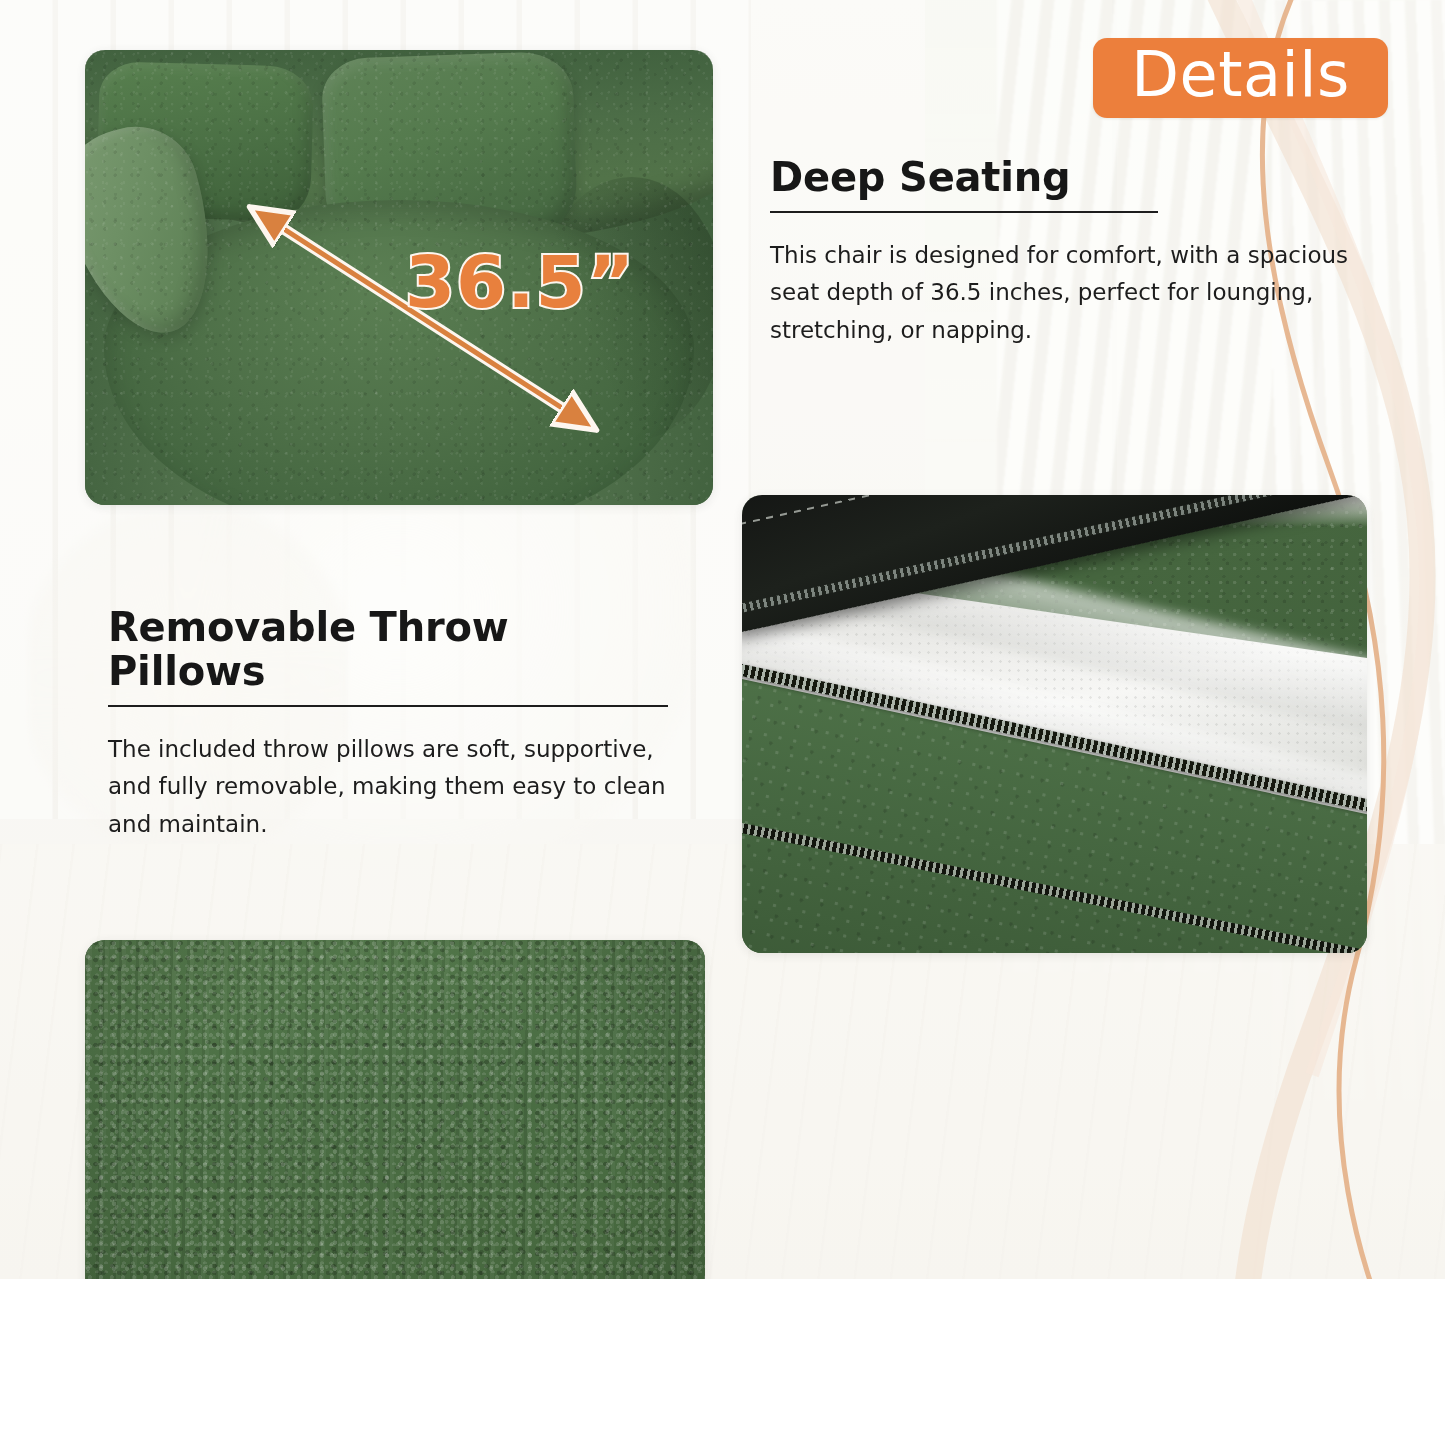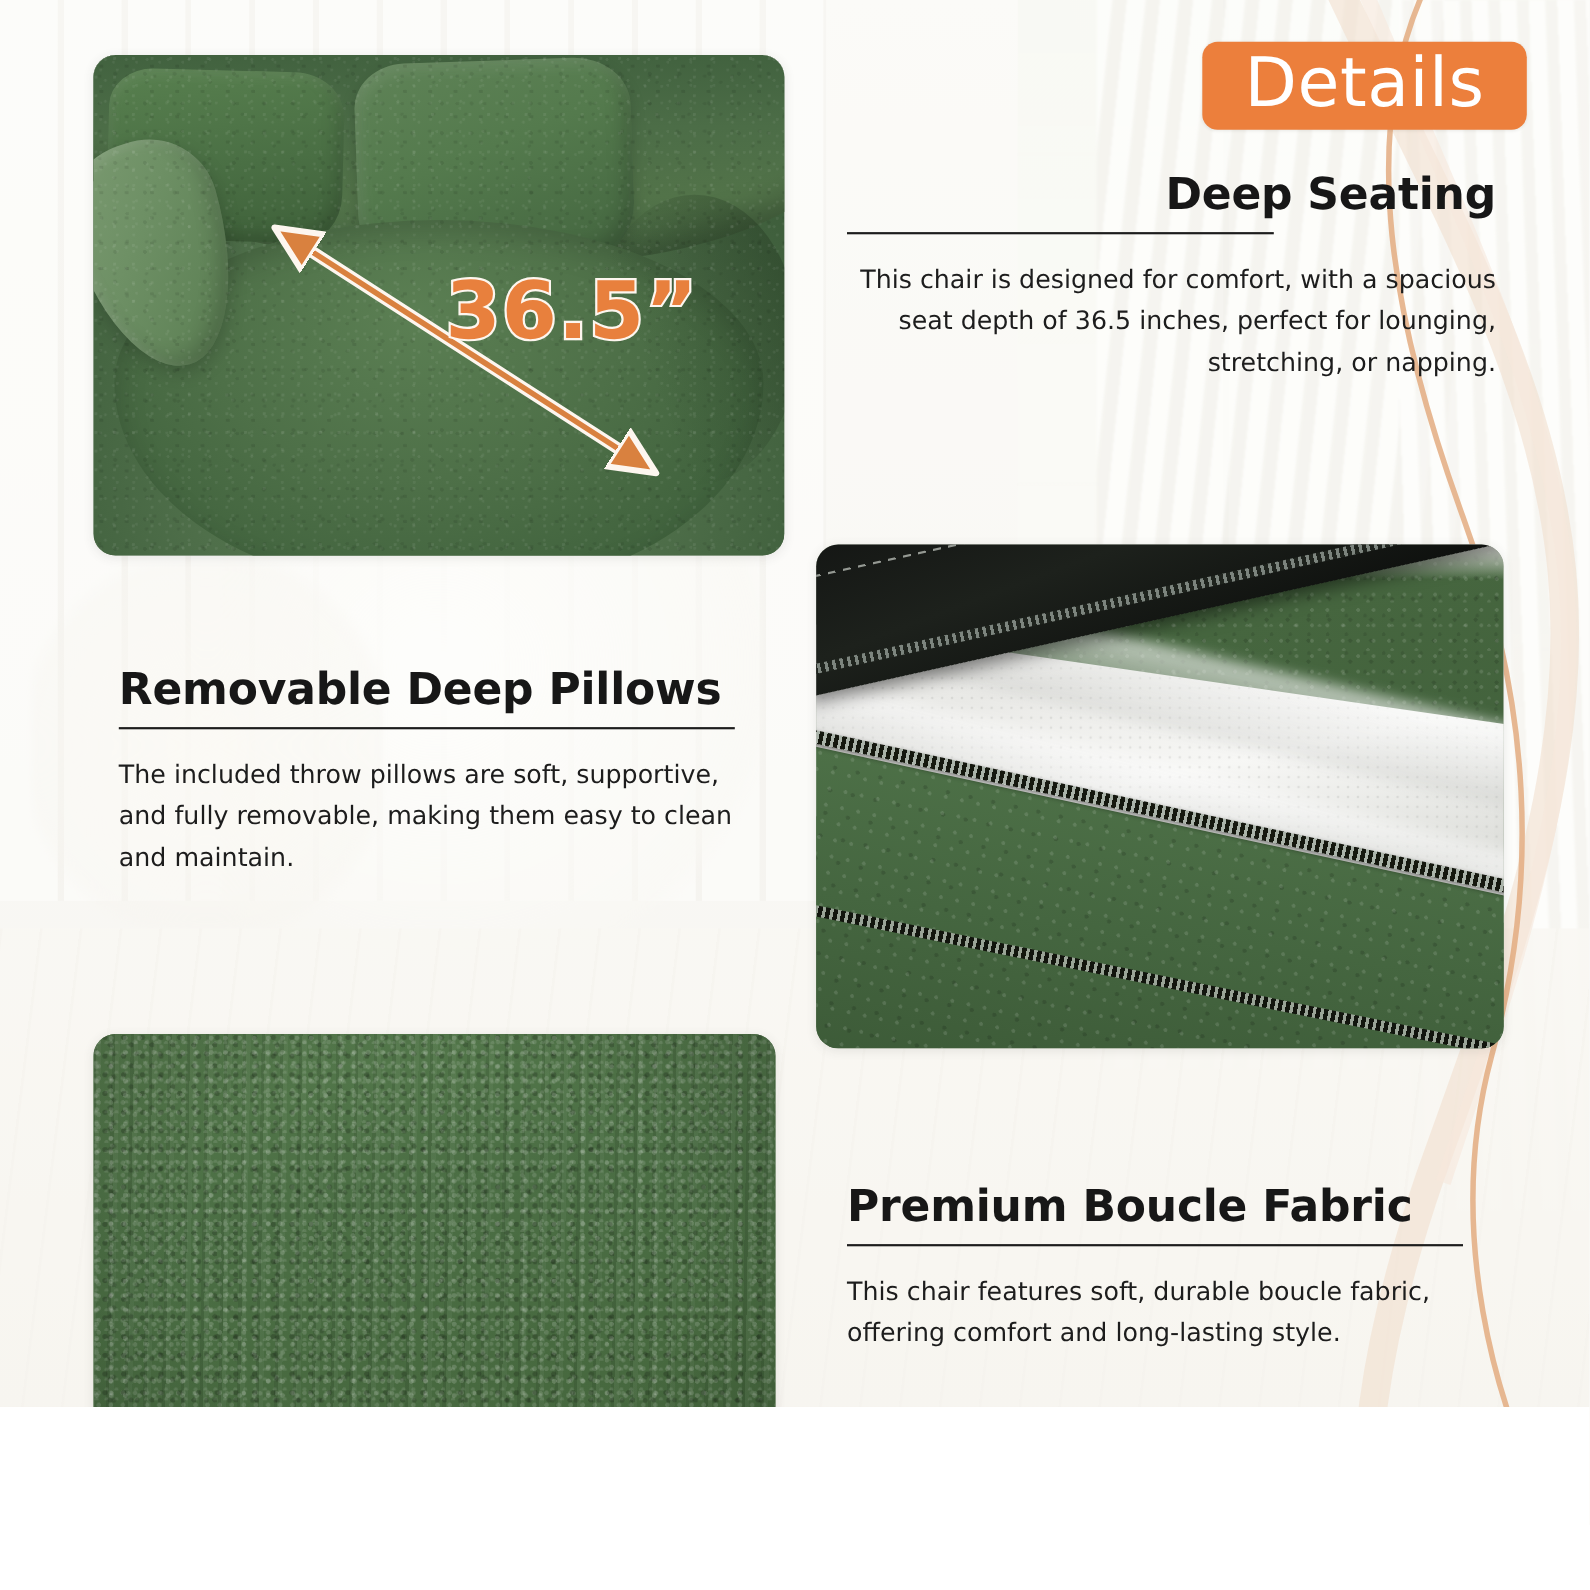--- a/index.html
+++ b/index.html
@@ -439,21 +439,21 @@
   }
   .block p {
     margin: 24px 0 0 0;
     font-size: 23px;
     line-height: 1.62;
     color: #1d1d1d;
     font-family: "DejaVu Sans", sans-serif;
     font-weight: 400;
   }
 
-  #block-deep-seating { left: 770px; top: 155px; width: 590px; text-align: right; }
+  #block-deep-seating { left: 770px; top: 155px; width: 590px; }
   #block-deep-seating .rule { width: 388px; }
 
   #block-pillows { left: 108px; top: 605px; width: 570px; }
   #block-pillows .rule { width: 560px; }
 
   #block-fabric { left: 770px; top: 1075px; width: 580px; }
   #block-fabric .rule { width: 560px; }
 </style>
 </head>
 <body>
@@ -528,24 +528,19 @@
     <div class="fab-vig"></div>
   </div>
 
   <div class="block" id="block-deep-seating">
     <h2>Deep Seating</h2>
     <div class="rule"></div>
     <p>This chair is designed for comfort, with a spacious seat depth of 36.5 inches, perfect for lounging, stretching, or napping.</p>
   </div>
 
   <div class="block" id="block-pillows">
-    <h2>Removable Deep Pillows</h2>
+    <h2>Removable Throw Pillows</h2>
     <div class="rule"></div>
     <p>The included throw pillows are soft, supportive, and fully removable, making them easy to clean and maintain.</p>
   </div>
 
-  <div class="block" id="block-fabric">
-    <h2>Premium Boucle Fabric</h2>
-    <div class="rule"></div>
-    <p>This chair features soft, durable boucle fabric, offering comfort and long-lasting style.</p>
-  </div>
 
 </div>
 
 </body></html>

